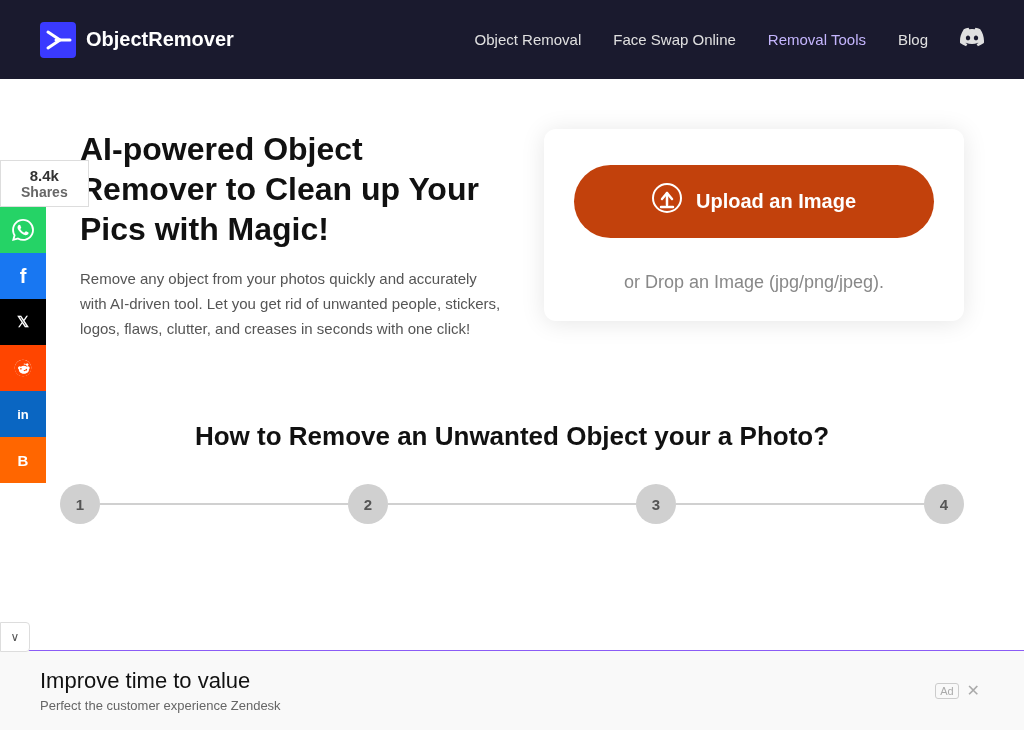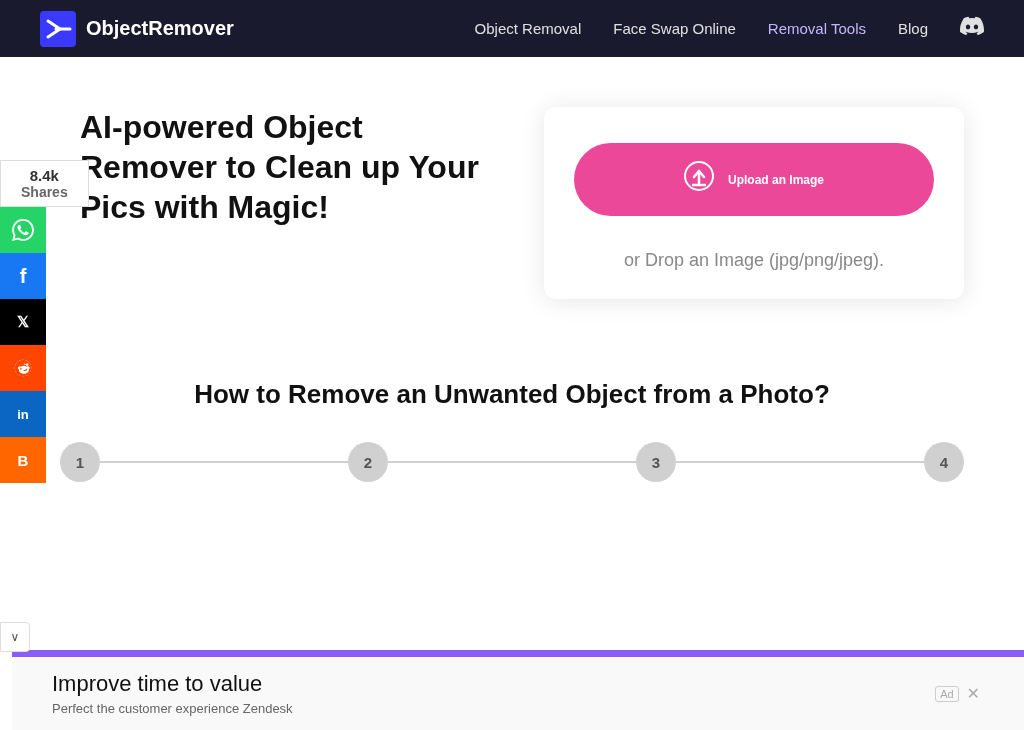--- a/index.html
+++ b/index.html
@@ -75,26 +75,26 @@
       flex-shrink: 0;
       background: #fff;
       border-radius: 12px;
       box-shadow: 0 2px 24px rgba(0,0,0,0.10);
       padding: 36px 30px 28px;
       display: flex;
       flex-direction: column;
       align-items: center;
     }
     .upload-btn {
-      background: #ec4899;
+      background: #c2410c;
       color: #fff;
       border: none;
       border-radius: 50px;
       padding: 18px 36px;
-      font-size: 12px;
+      font-size: 20px;
       font-weight: 700;
       cursor: pointer;
       display: flex;
       align-items: center;
       gap: 14px;
       width: 100%;
       justify-content: center;
       margin-bottom: 14px;
     }
     .upload-icon {
@@ -150,28 +150,27 @@
       background: #d0d0d0;
     }
 
     
     .ad-banner {
       position: fixed;
       bottom: 0;
       left: 0;
       right: 0;
       background: #f9f9f9;
-      border-top: 7px solid #8b5cf6;
+      border-top: 1px solid #8b5cf6;
       display: flex;
       align-items: center;
       justify-content: space-between;
       padding: 12px 40px;
       z-index: 200;
       min-height: 80px;
-      margin-left: 12px;
     }
     .ad-left { display: flex; flex-direction: column; gap: 4px; }
     .ad-title { font-size: 22px; font-weight: 500; color: #111; }
     .ad-sub { font-size: 13px; color: #666; }
     .ad-right { display: flex; align-items: center; gap: 16px; justify-content: center; }
     .ad-info {
       font-size: 11px;
       color: #aaa;
       display: flex;
       align-items: center;
@@ -215,21 +214,21 @@
       justify-content: center;
       cursor: pointer;
       z-index: 201;
       font-size: 12px;
       color: #555;
     }
   </style>
 </head>
 <body>
 
-<nav style="background:#1a1a2e; display:flex; align-items:center; justify-content:space-between; padding:0 40px; height:57px;">
+<nav style="background:#1a1a2e; display:flex; align-items:center; justify-content:space-between; padding:0 40px; height:79px;">
   <a href="#" style="display:flex;align-items:center;gap:10px;text-decoration:none;">
     <svg width="36" height="36" viewBox="0 0 36 36">
       <rect width="36" height="36" rx="4" fill="#3a3aff"></rect>
       <polyline points="8,10 20,18 8,26" fill="none" stroke="white" stroke-width="3" stroke-linecap="round" stroke-linejoin="round"></polyline>
       <line x1="16" y1="18" x2="30" y2="18" stroke="white" stroke-width="3" stroke-linecap="round"></line>
     </svg>
     <span style="color:#fff;font-size:20px;font-weight:700;font-family:Arial,sans-serif;">ObjectRemover</span>
   </a>
   <ul style="display:flex;align-items:center;gap:32px;list-style:none;">
     <li><a href="#" style="color:#e0e0e0;text-decoration:none;font-size:15px;margin-left:32px;">Object Removal</a></li>
@@ -266,39 +265,40 @@
         <path fill="white" d="M20 12c0-1.105-.895-2-2-2-.534 0-1.017.207-1.377.544A9.97 9.97 0 0 0 13 9.417V7.737l2.588.432a1.5 1.5 0 1 0 .175-.96L13 6.7V9.42a9.97 9.97 0 0 0-3.622 1.127A2 2 0 0 0 6 12a2 2 0 0 0 1.165 1.82 3.5 3.5 0 0 0-.04.492c0 2.485 2.686 4.5 6 4.5s6-2.015 6-4.5c0-.17-.014-.336-.04-.492A2 2 0 0 0 20 12zm-11.5 1a1 1 0 1 1 2 0 1 1 0 0 1-2 0zm5.5 2.75c-.69 0-1.25-.56-1.25-1.25h2.5c0 .69-.56 1.25-1.25 1.25zm1-1.75a1 1 0 1 1 2 0 1 1 0 0 1-2 0z"></path>
       </svg>
   </div>
   <div class="social-btn social-linkedin" style="font-size:13px;font-weight:700;">in</div>
   <div class="social-btn social-blogger" style="font-size:15px;font-weight:900;">B</div>
 </div>
 
 <div class="main-content">
   <div class="hero-left">
     <h1 class="hero-title">AI-powered Object Remover to Clean up Your Pics with Magic!</h1>
+    <p class="hero-desc">Remove any object from your photos quickly and accurately with AI-driven tool. Let you get rid of unwanted people, stickers, logos, flaws, clutter, and creases in seconds with one click!</p>
   </div>
   <div class="hero-right">
     <button class="upload-btn">
       <span class="upload-icon">
         <svg width="30" height="30" viewBox="0 0 30 30" fill="none">
           <circle cx="15" cy="15" r="14" stroke="white" stroke-width="2"></circle>
           <polyline points="10,16 15,10 20,16" fill="none" stroke="white" stroke-width="2.5" stroke-linecap="round" stroke-linejoin="round"></polyline>
           <line x1="15" y1="10" x2="15" y2="22" stroke="white" stroke-width="2.5" stroke-linecap="round"></line>
           <line x1="9" y1="24" x2="21" y2="24" stroke="white" stroke-width="2.5" stroke-linecap="round"></line>
         </svg>
       </span>
       <span>Upload an Image</span>
     </button>
     <span class="drop-text">or Drop an Image (jpg/png/jpeg).</span>
   </div>
 </div>
 
 <div class="howto-section">
-  <h2 class="howto-title">How to Remove an Unwanted Object from a Photo?</h2>
+  <h2 class="howto-title">How to Remove an Unwanted Object your a Photo?</h2>
   <div class="steps-row">
     <div class="step-circle">1</div>
     <div class="step-line"></div>
     <div class="step-circle">2</div>
     <div class="step-line"></div>
     <div class="step-circle">3</div>
     <div class="step-line"></div>
     <div class="step-circle">4</div>
   </div>
 </div>

